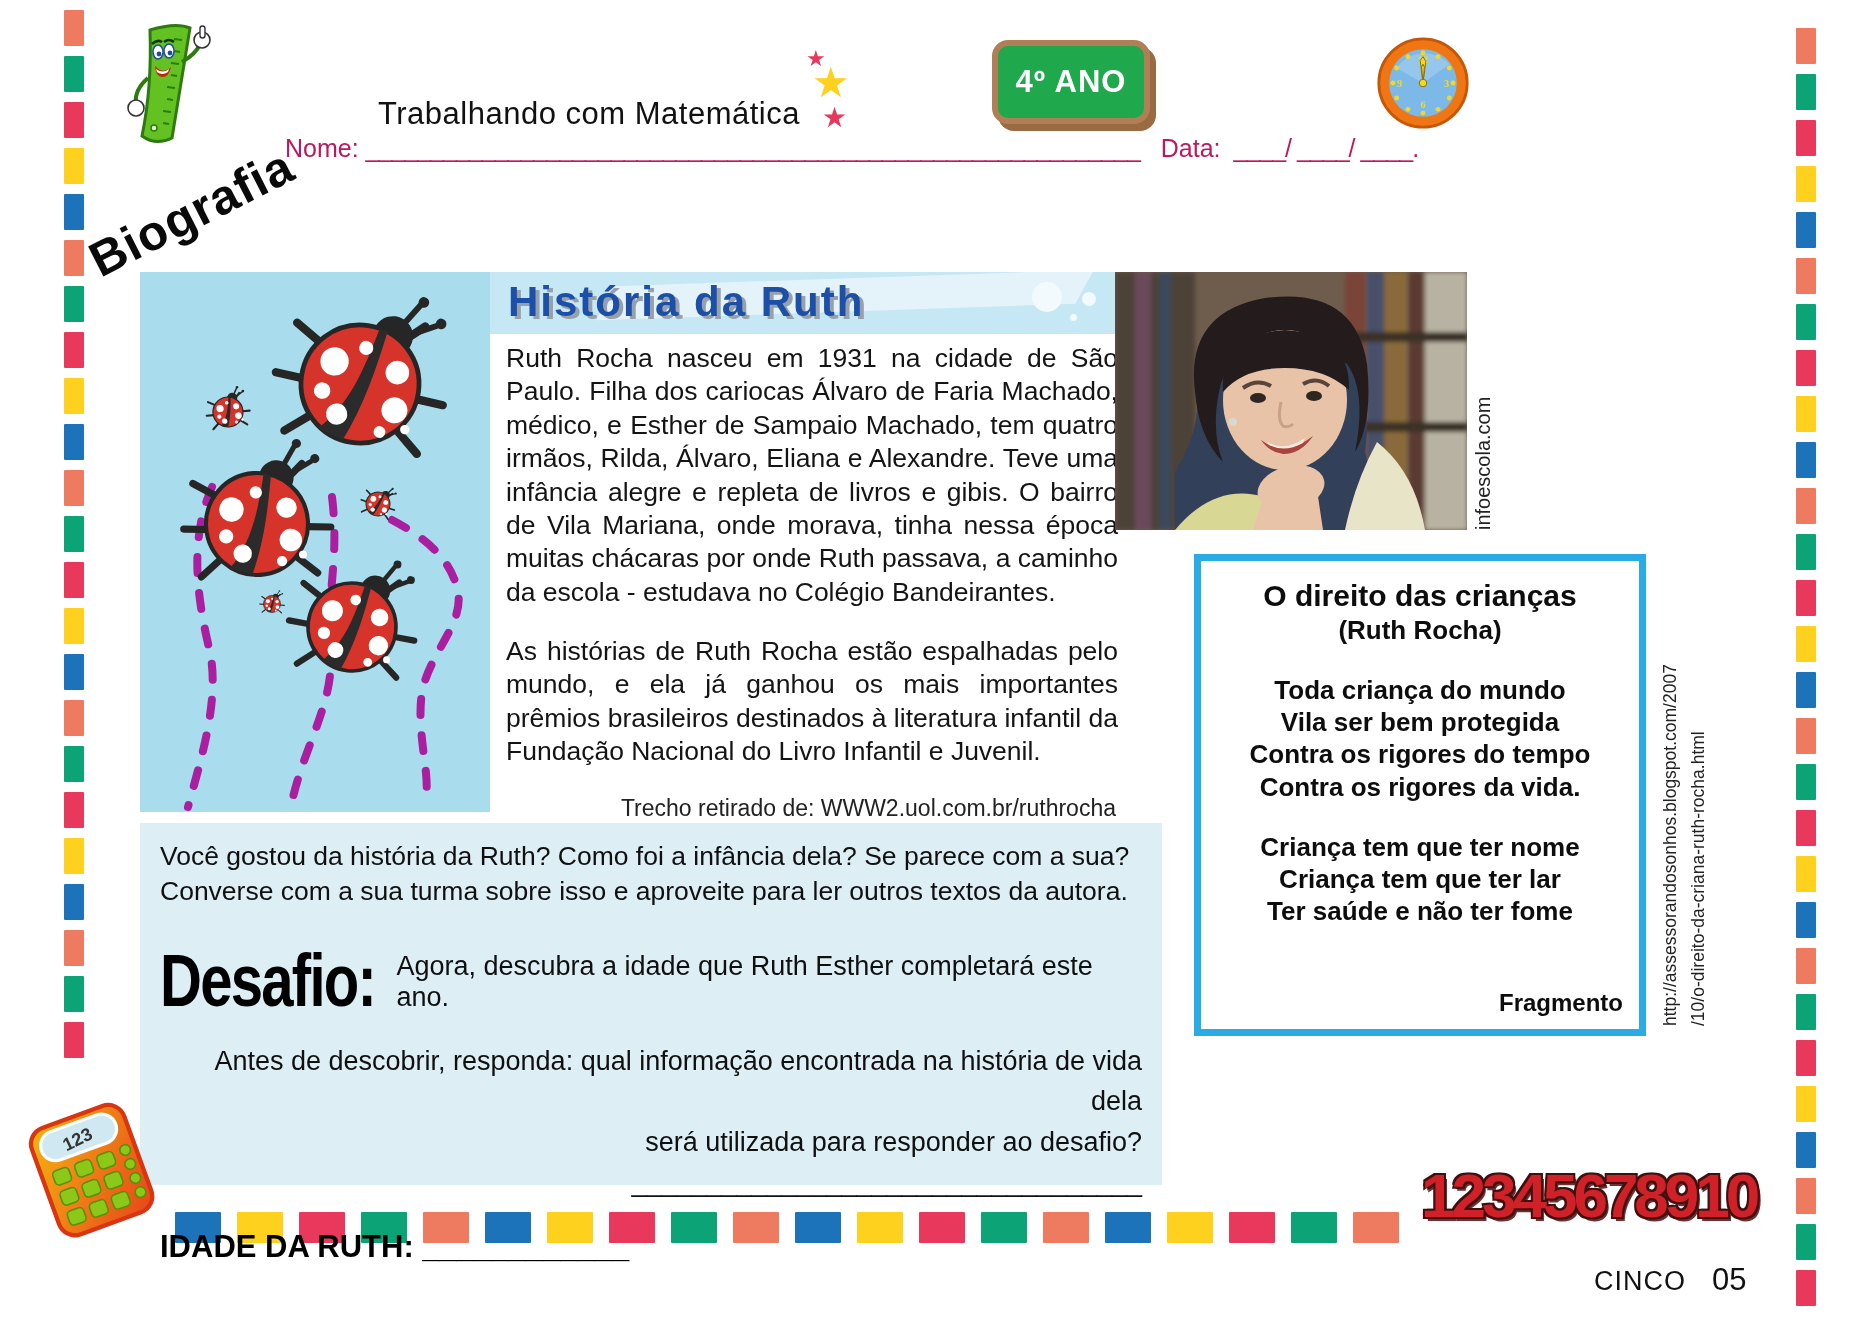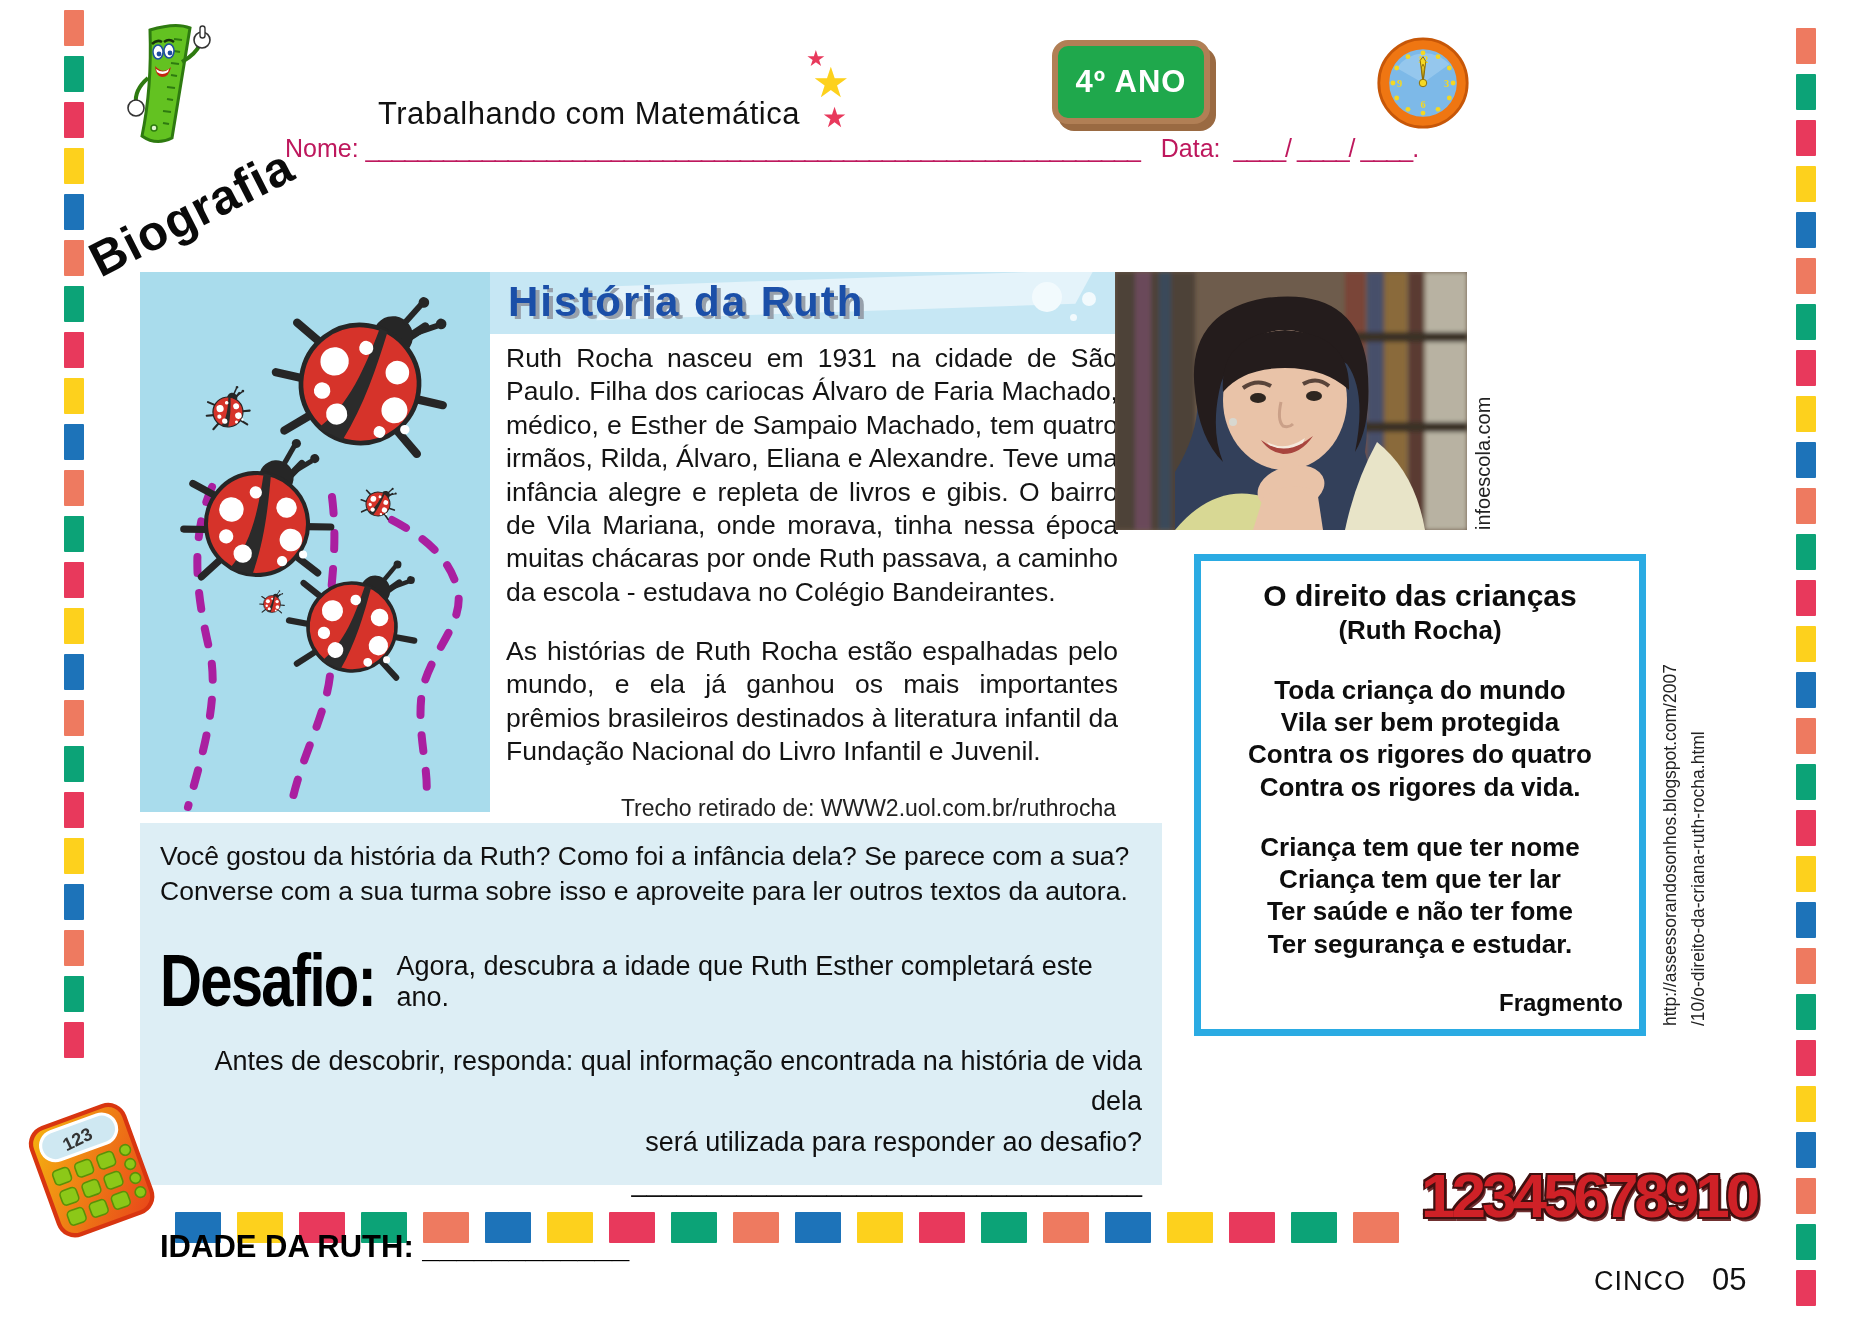--- a/index.html
+++ b/index.html
@@ -9,21 +9,21 @@
   
   .v-tiles{position:absolute;display:flex;flex-direction:column;gap:10px;}
   .v-tiles .tile{width:20px;height:36px;border-radius:1px;}
   .h-tiles{position:absolute;display:flex;flex-direction:row;gap:16px;}
   .h-tiles .tile{width:46px;height:31px;border-radius:1px;}
 
   
   .title{position:absolute;left:378px;top:96px;font-size:31px;color:#111;letter-spacing:0.5px;}
   .name-row{position:absolute;left:285px;top:134px;font-size:25px;color:#be185d;white-space:nowrap;}
   .name-row .blank{letter-spacing:-1px;}
-  .badge{position:absolute;left:1052px;top:40px;width:146px;height:72px;background:#1fa84c;
+  .badge{position:absolute;left:992px;top:40px;width:146px;height:72px;background:#1fa84c;
          border:6px solid #b17f55;border-radius:16px;box-shadow:6px 7px 0 #9a6a42;
          display:flex;align-items:center;justify-content:center;}
   .badge span{color:#fff;font-weight:bold;font-size:31px;letter-spacing:1px;}
   .star{position:absolute;line-height:1;}
   .biografia{position:absolute;left:80px;top:238px;transform:rotate(-27deg);transform-origin:left top;
              font-size:49px;font-weight:bold;color:#0a0a0a;letter-spacing:1px;}
 
   
   .ladybug-panel{position:absolute;left:140px;top:272px;width:350px;height:540px;background:#a9dcec;}
   .heading-band{position:absolute;left:490px;top:272px;width:632px;height:62px;background:#c6e7f4;overflow:hidden;}
@@ -325,28 +325,27 @@
     <circle cx="118" cy="150" r="4" fill="#d8d8d0"></circle>
   </svg>
   <div class="photo-credit">infoescola.com</div>
 
   <div class="poem-box">
     <div class="poem-title">O direito das crianças</div>
     <div class="poem-author">(Ruth Rocha)</div>
     <div class="poem-stanza">
       <div class="poem-line">Toda criança do mundo</div>
       <div class="poem-line">Vila ser bem protegida</div>
-      <div class="poem-line">Contra os rigores do quatro</div>
+      <div class="poem-line">Contra os rigores do tempo</div>
       <div class="poem-line">Contra os rigores da vida.</div>
     </div>
     <div class="poem-stanza">
       <div class="poem-line">Criança tem que ter nome</div>
       <div class="poem-line">Criança tem que ter lar</div>
       <div class="poem-line">Ter saúde e não ter fome</div>
-      <div class="poem-line">Ter segurança e estudar.</div>
     </div>
     <div class="poem-footer">Fragmento</div>
   </div>
   <div class="poem-url">
     <div>http://assessorandosonhos.blogspot.com/2007</div>
     <div>/10/o-direito-da-criana-ruth-rocha.html</div>
   </div>
 
   <div class="activity-box">
     <p class="q">Você gostou da história da Ruth? Como foi a infância dela? Se parece com a sua?</p>

